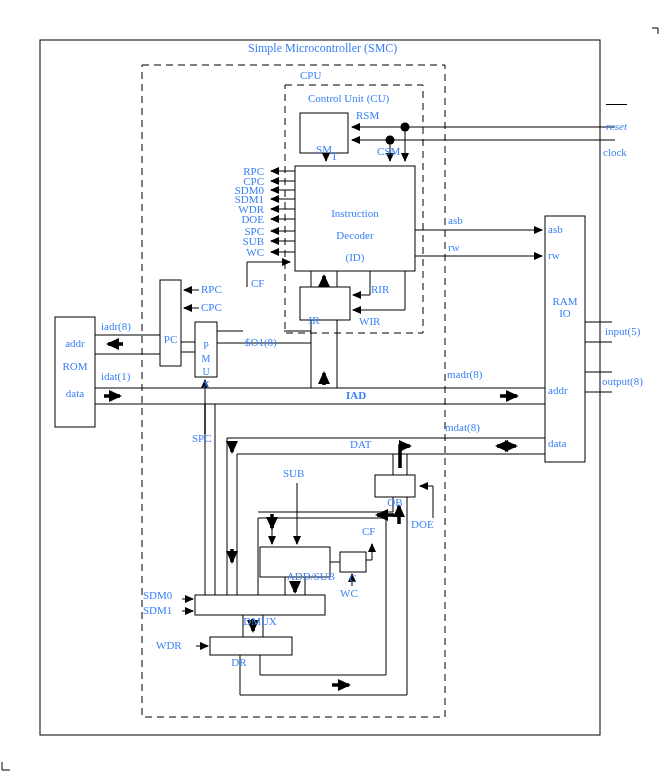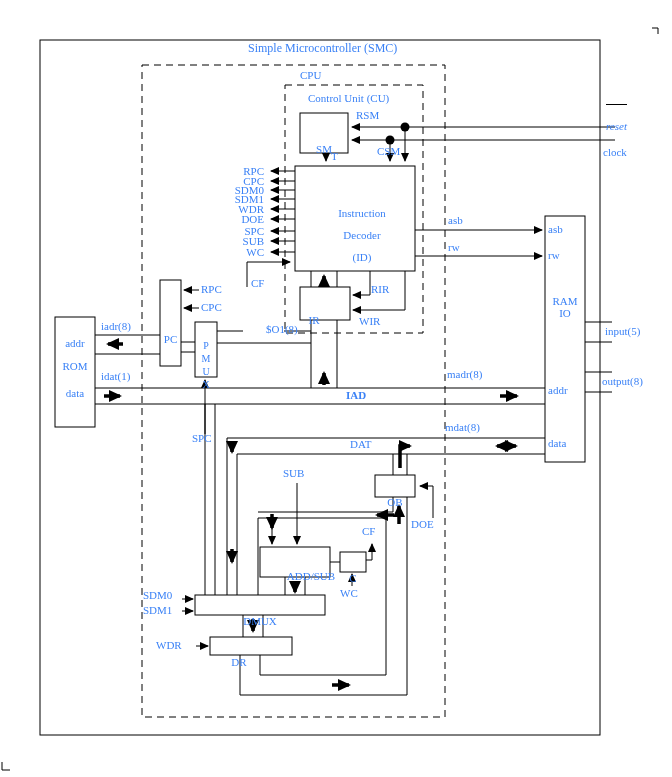--- a/index.html
+++ b/index.html
@@ -7,21 +7,21 @@
          font-family:"Liberation Serif","DejaVu Serif",serif;color:#3b82f6;}
   svg{position:absolute;left:0;top:0;}
   .lbl{position:absolute;font-size:11px;line-height:12px;white-space:nowrap;}
   .lbl.title{font-size:12px;}
   .lbl.right{text-align:right;}
   .lbl.center{text-align:center;}
   .overline{border-top:1px solid #000;padding-top:15px;font-style:italic;}
   .boxlbl{position:absolute;display:flex;align-items:center;justify-content:center;
           font-size:11px;line-height:12px;text-align:center;margin-top:16px;}
   .col{flex-direction:column;}
-  .idbox{row-gap:10px;padding-left:7px;}
+  .idbox{row-gap:10px;}
   .pmuxbox{row-gap:1px;font-size:10px;line-height:12px;}
 </style>
 </head>
 <body>
 
 <div id="stage">
 
 <svg width="672" height="777" viewBox="0 0 672 777">
   <defs>
     <marker id="ah" markerUnits="userSpaceOnUse" markerWidth="9" markerHeight="8" refX="8" refY="4" orient="auto">
@@ -228,21 +228,21 @@
 <div class="lbl right" style="left:226px;top:235px;width:38px;">SUB</div>
 <div class="lbl right" style="left:226px;top:246px;width:38px;">WC</div>
 
 <div class="lbl" style="left:251px;top:277px;">CF</div>
 <div class="lbl" style="left:448px;top:214px;">asb</div>
 <div class="lbl" style="left:448px;top:241px;">rw</div>
 <div class="lbl" style="left:371px;top:283px;">RIR</div>
 <div class="lbl" style="left:359px;top:315px;">WIR</div>
 <div class="lbl" style="left:201px;top:283px;">RPC</div>
 <div class="lbl" style="left:201px;top:301px;">CPC</div>
-<div class="lbl" style="left:245px;top:323px;margin-left:21px;">$O1(8)</div>
+<div class="lbl" style="left:245px;top:336px;">$O1(8)</div>
 <div class="lbl" style="left:101px;top:320px;">iadr(8)</div>
 <div class="lbl" style="left:101px;top:370px;">idat(1)</div>
 <div class="lbl" style="left:192px;top:432px;">SPC</div>
 <div class="lbl" style="left:346px;top:389px;font-weight:bold;">IAD</div>
 <div class="lbl" style="left:447px;top:368px;">madr(8)</div>
 <div class="lbl" style="left:445px;top:421px;">mdat(8)</div>
 <div class="lbl" style="left:350px;top:438px;">DAT</div>
 <div class="lbl" style="left:605px;top:325px;">input(5)</div>
 <div class="lbl" style="left:602px;top:375px;">output(8)</div>
 <div class="lbl" style="left:283px;top:467px;">SUB</div>

